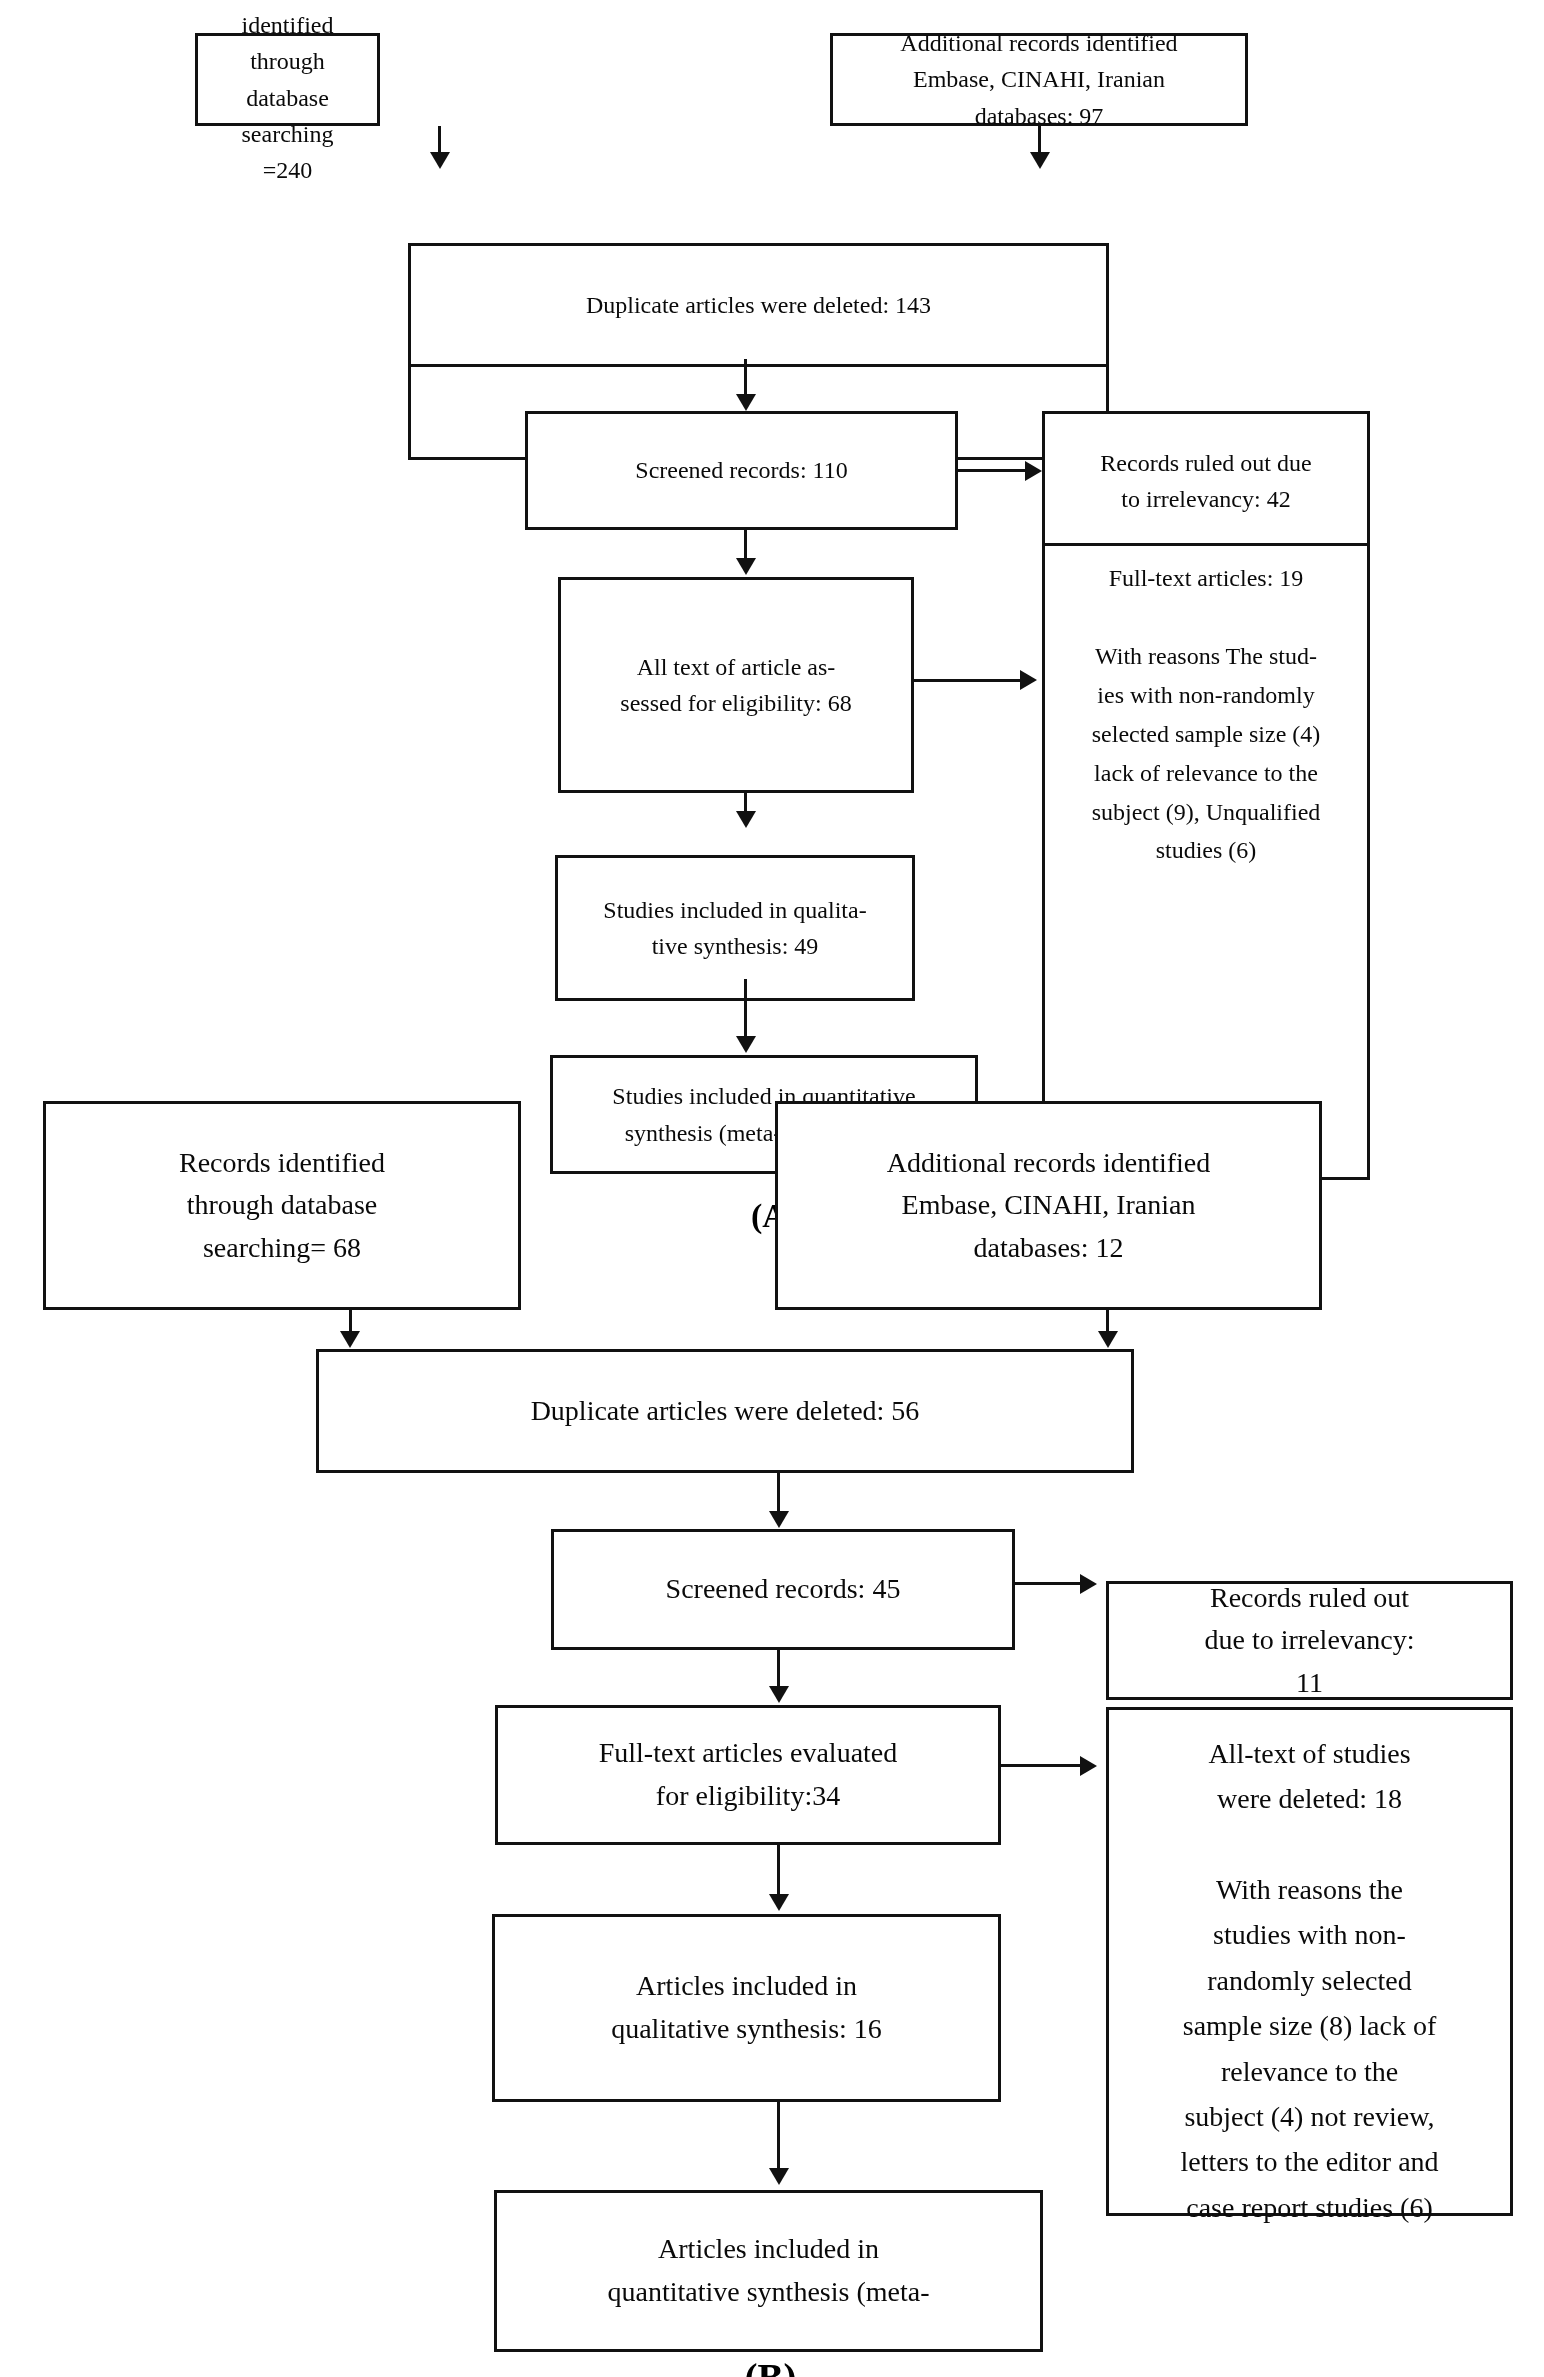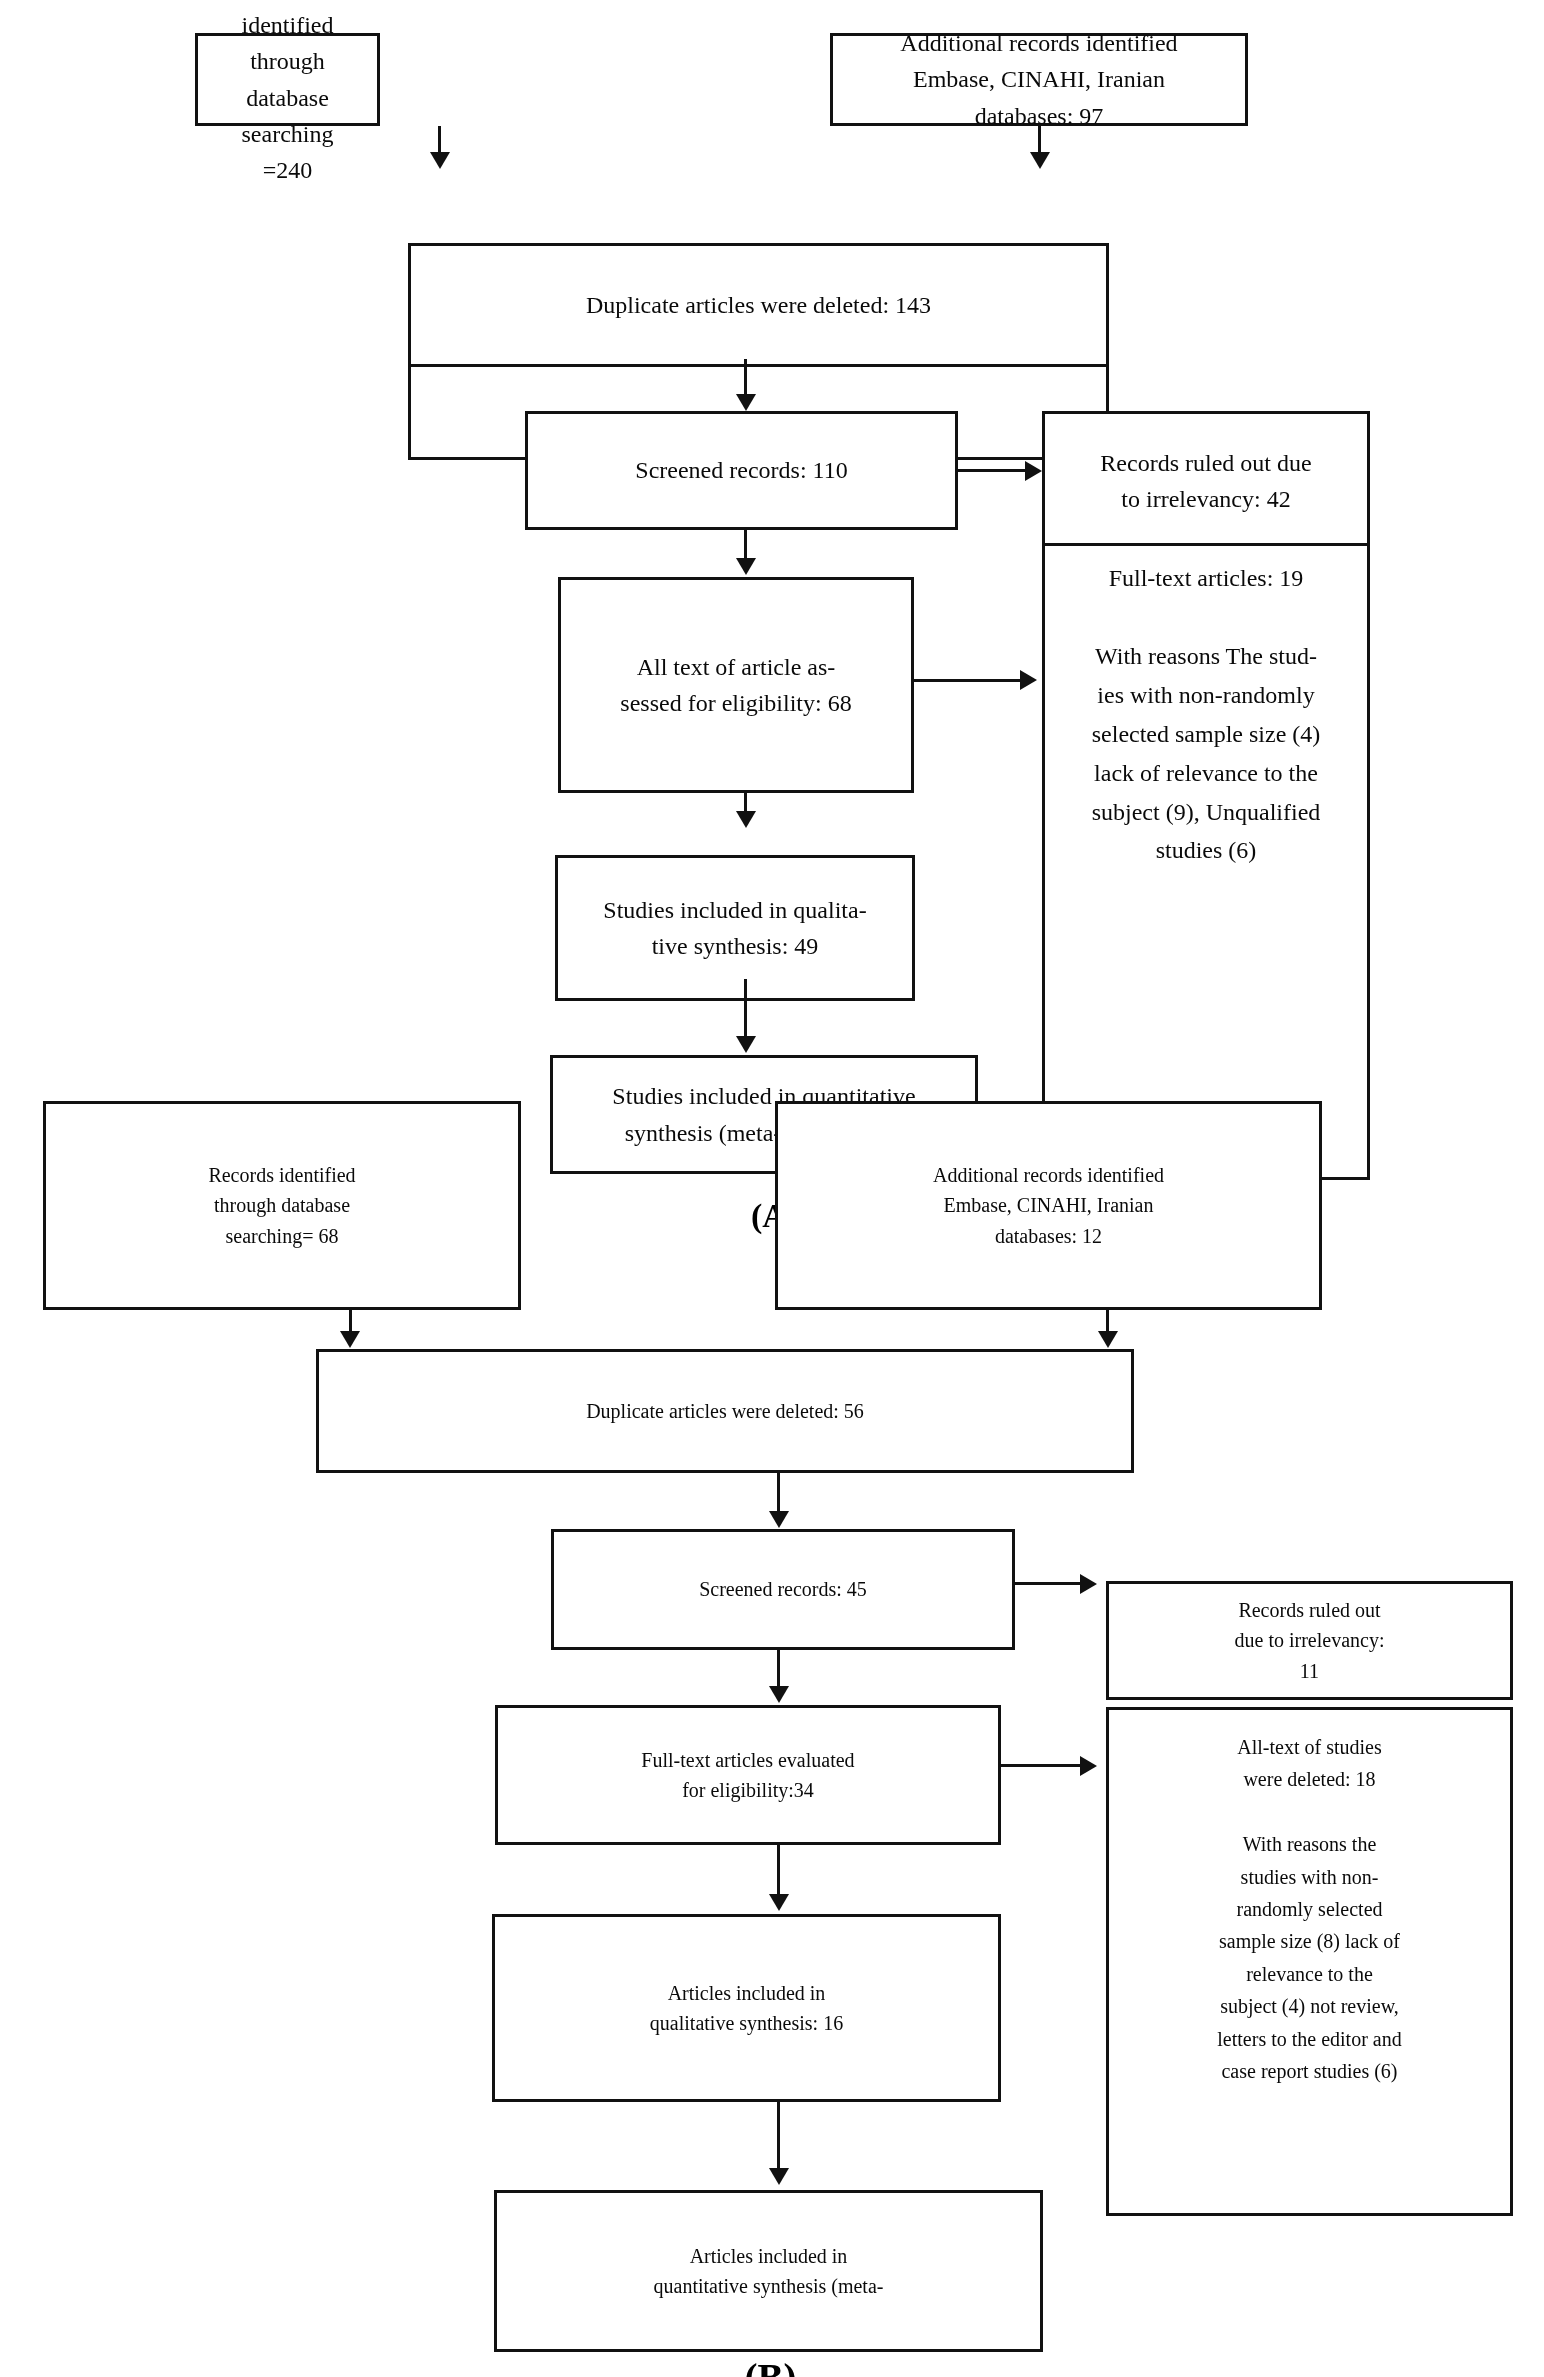--- a/index.html
+++ b/index.html
@@ -36,21 +36,21 @@
   }
   .box .txt {
     display: block;
     width: 100%;
     padding: 0 6.7px;
     white-space: pre-line;
   }
   
   .pa .box { font-size: 24px; border-width: 3.3px; }
   
-  .pb .box { font-size: 20px; border-width: 3.3px; }
+  .pb .box { font-size: 28px; border-width: 3.3px; }
 
   .box.reasons .txt { line-height: 1.62; }
 
   
   .vline {
     position: absolute;
     background: #111111;
     width: 3.3px;
   }
   .hline {

